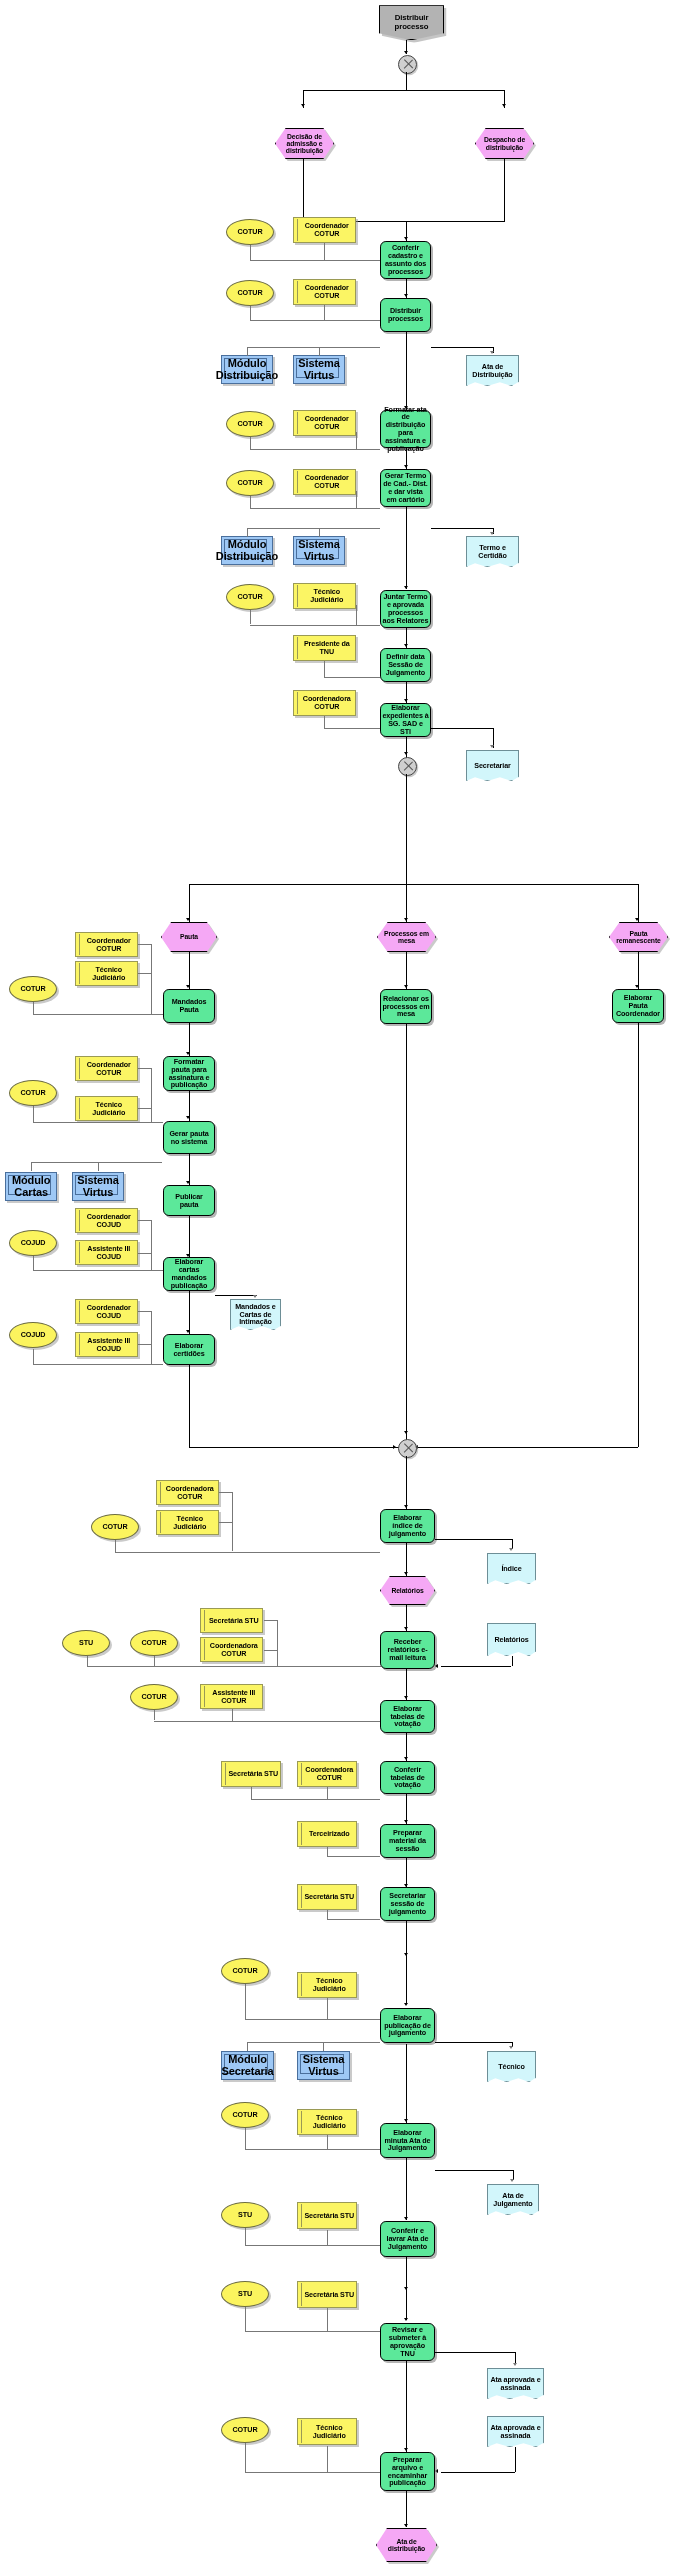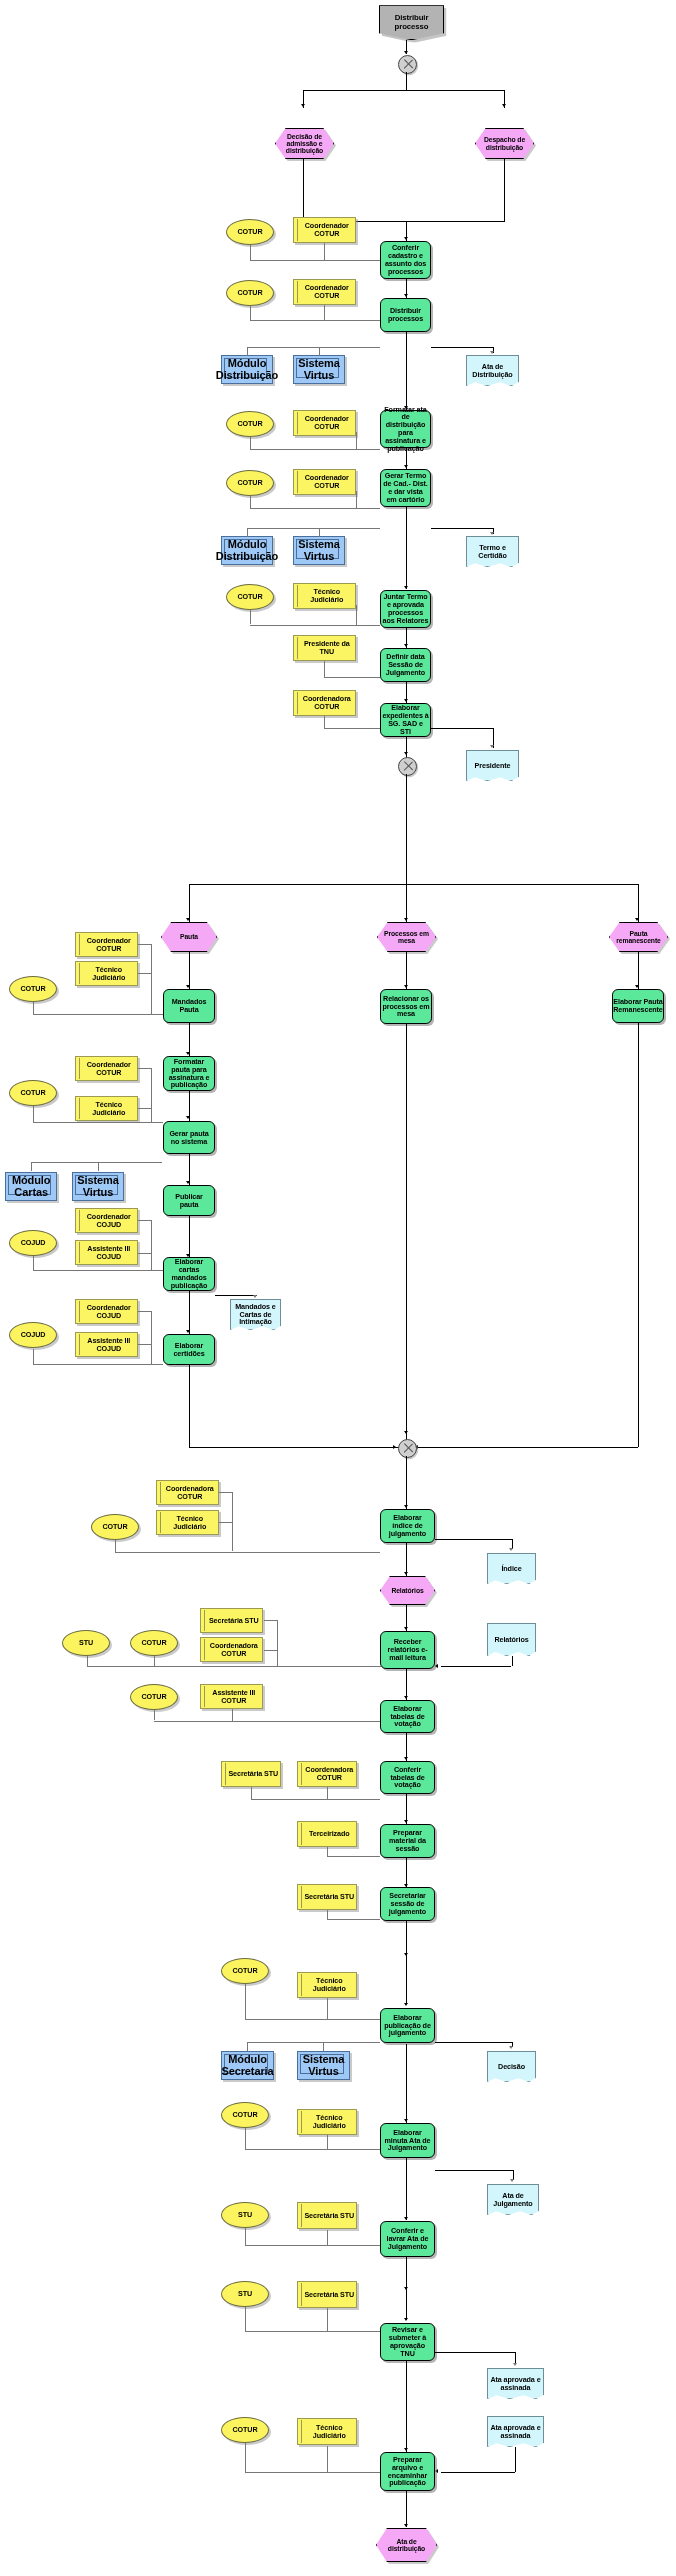--- a/index.html
+++ b/index.html
@@ -201,21 +201,21 @@
   <div class="gln glnh" style="left:324px;top:677px;width:56px;"></div>
 
   <div class="ln lnv" style="left:406px;top:682px;height:21px;"></div>
   <div class="arw" style="left:404px;top:699px;"></div>
 
   <div class="node proc" style="left:380px;top:703px;width:51px;height:34px;">Elaborar expedientes à SG. SAD e STI</div>
   <div class="node role" style="left:293px;top:690px;width:63px;height:26px;">Coordenadora COTUR</div>
   <div class="gln glnv" style="left:324px;top:716px;height:11.7px;"></div>
   <div class="gln glnh" style="left:324px;top:728px;width:56px;"></div>
 
-  <div class="node docshape" style="left:466px;top:750px;width:53px;height:31px;">Presidente</div>
+  <div class="node docshape" style="left:466px;top:750px;width:53px;height:31px;">Secretariar</div>
   <div class="ln lnh" style="left:431px;top:728px;width:62px;"></div>
   <div class="ln lnv" style="left:493px;top:728px;height:19.5px;"></div>
   <div class="arwg" style="left:490px;top:745px;"></div>
 
   <div class="ln lnv" style="left:406px;top:737px;height:21px;"></div>
   <div class="arw" style="left:404px;top:752px;"></div>
   <div class="gate" style="left:398px;top:757px;"></div>
 
   <div class="ln lnv" style="left:406px;top:774px;height:110px;"></div>
   <div class="ln lnh" style="left:189px;top:884px;width:449px;"></div>
@@ -319,21 +319,21 @@
   <div class="ln lnh" style="left:189px;top:1447px;width:210px;"></div>
   <div class="arwR" style="left:393px;top:1445px;"></div>
 
   <div class="ln lnv" style="left:406px;top:952px;height:39px;"></div>
   <div class="arw" style="left:404px;top:985px;"></div>
   <div class="node proc" style="left:380px;top:989px;width:52px;height:35px;">Relacionar os processos em mesa</div>
   <div class="ln lnv" style="left:406px;top:1024px;height:423px;"></div>
 
   <div class="ln lnv" style="left:638px;top:952px;height:39px;"></div>
   <div class="arw" style="left:635px;top:985px;"></div>
-  <div class="node proc" style="left:612px;top:989px;width:52px;height:34px;">Elaborar Pauta Remanescente</div>
+  <div class="node proc" style="left:612px;top:989px;width:52px;height:34px;">Elaborar Pauta Coordenador</div>
   <div class="ln lnv" style="left:638px;top:1023px;height:424px;"></div>
   <div class="ln lnh" style="left:418px;top:1447px;width:220px;"></div>
   <div class="arwL" style="left:415px;top:1445px;"></div>
 
   <div class="arw" style="left:404px;top:1431px;"></div>
   <div class="gate" style="left:398px;top:1439px;"></div>
 
   <div class="ln lnv" style="left:406px;top:1456px;height:53px;"></div>
   <div class="arw" style="left:404px;top:1505px;"></div>
   <div class="node proc" style="left:380px;top:1509px;width:55px;height:34px;">Elaborar índice de julgamento</div>
@@ -430,21 +430,21 @@
   <div class="node sys" style="left:221px;top:2051px;width:53px;height:29px;">
       <span>Módulo Secretaria</span>
     </div>
   <div class="node sys" style="left:297px;top:2051px;width:53px;height:29px;">
       <span>Sistema Virtus</span>
     </div>
   <div class="gln glnh" style="left:247px;top:2042px;width:133px;"></div>
   <div class="gln glnv" style="left:247px;top:2042px;height:9px;"></div>
   <div class="gln glnv" style="left:323px;top:2042px;height:9px;"></div>
 
-  <div class="node docshape" style="left:487px;top:2051px;width:49px;height:31px;">Decisão</div>
+  <div class="node docshape" style="left:487px;top:2051px;width:49px;height:31px;">Técnico</div>
   <div class="ln lnh" style="left:435px;top:2042px;width:77px;"></div>
   <div class="ln lnv" style="left:512px;top:2042px;height:5.2px;"></div>
   <div class="arwg" style="left:509px;top:2046px;"></div>
 
   <div class="ln lnv" style="left:406px;top:2044px;height:79px;"></div>
   <div class="arw" style="left:404px;top:2119px;"></div>
 
   <div class="node proc" style="left:380px;top:2123px;width:55px;height:35px;">Elaborar minuta Ata de Julgamento</div>
   <div class="node org" style="left:221px;top:2102px;width:48px;height:26px;">COTUR</div>
   <div class="node role" style="left:297px;top:2109px;width:60px;height:26px;">Técnico Judiciário</div>

